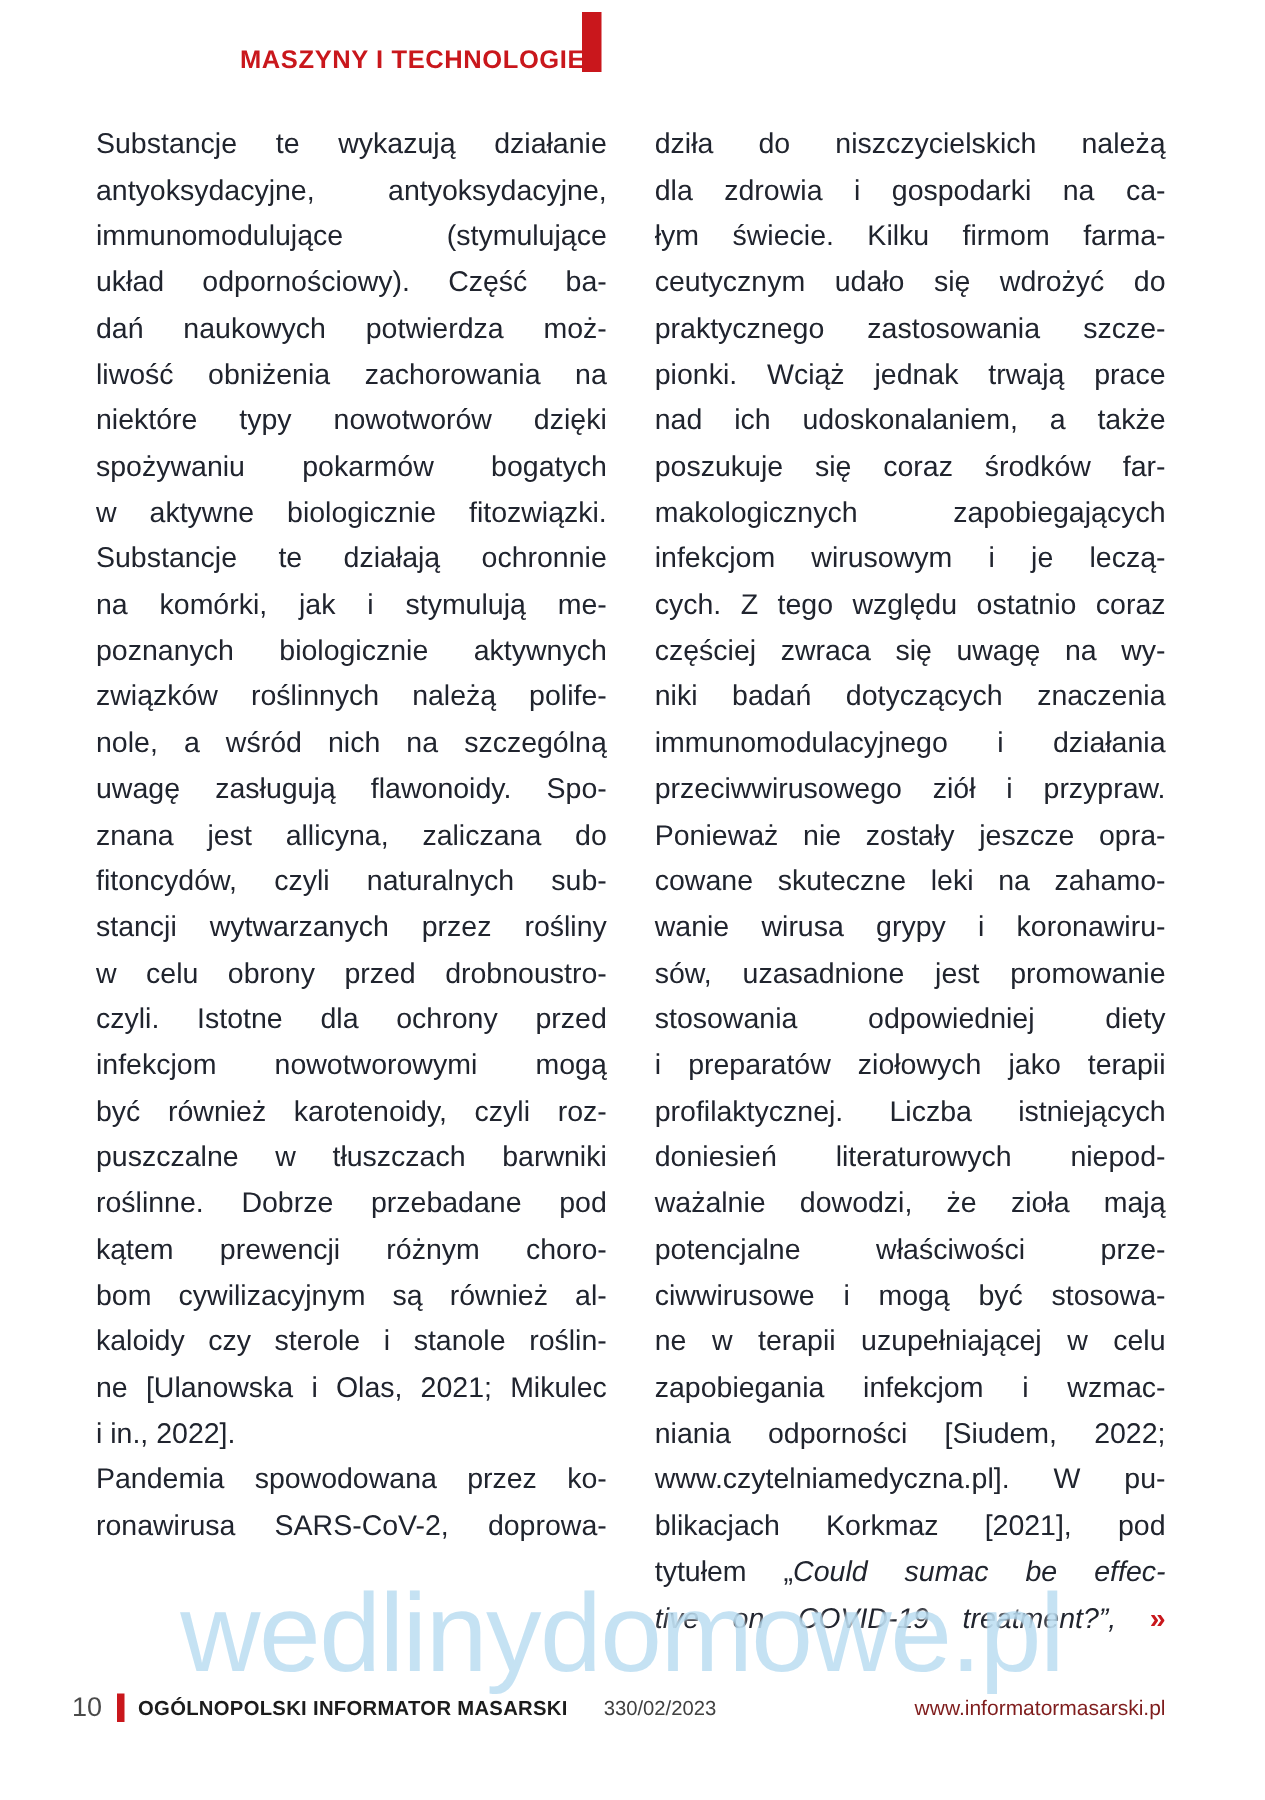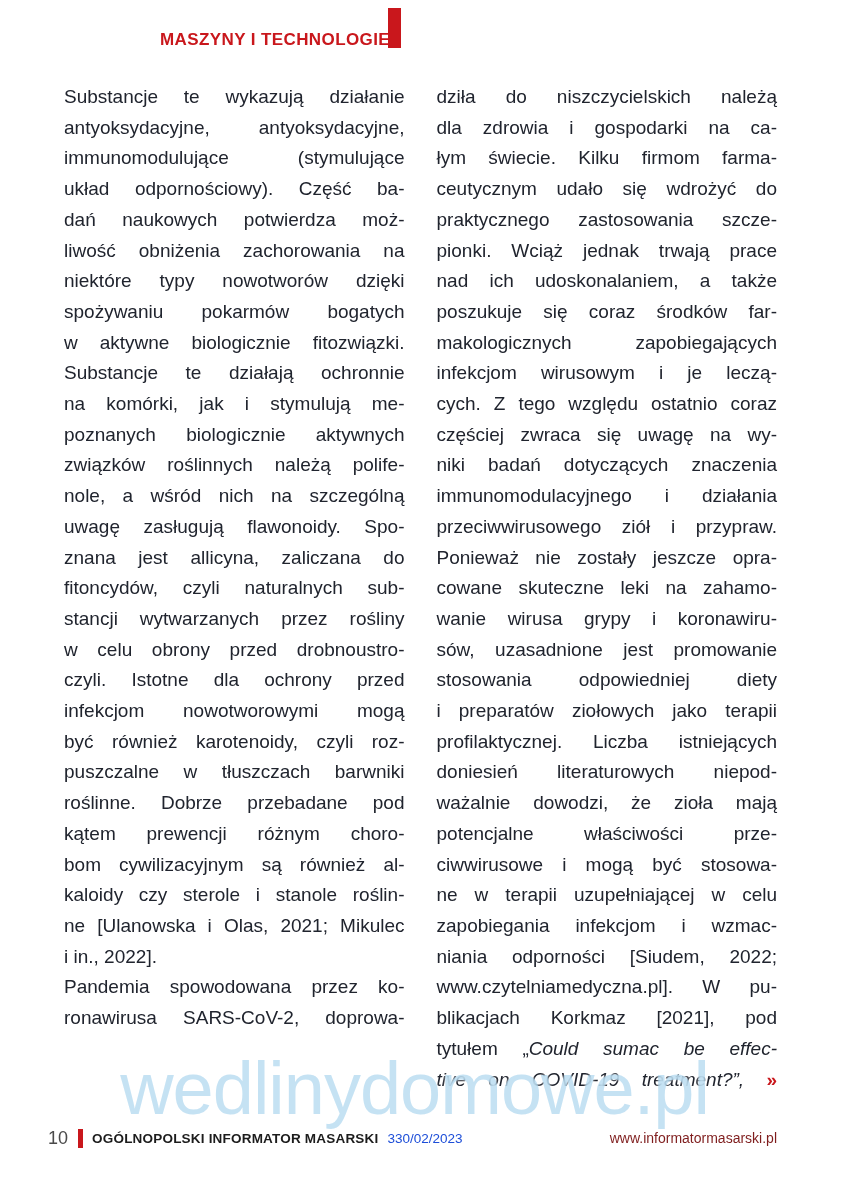--- a/index.html
+++ b/index.html
@@ -59,21 +59,21 @@
   }
   .page-number { font-size: 18px; color: #4a4a4a; }
   .footer-accent-bar {
     display: inline-block; width: 5px; height: 19px;
     background: #c9171c; margin: 0 9px 0 10px;
   }
   .magazine-title {
     font-size: 13.5px; font-weight: bold; color: #1c1c1c;
     letter-spacing: 0.2px;
   }
-  .issue-number { font-size: 13.5px; color: #1d4ed8; margin-left: 9px; }
+  .issue-number { font-size: 13.5px; color: #404040; margin-left: 24px; }
   .website-url { margin-left: auto; font-size: 14px; color: #7f1d1d; }
 </style>
 </head>
 <body>
 
 <div class="page">
 
   <div class="header">
     <div class="section-title">MASZYNY I TECHNOLOGIE</div>
     <div class="header-accent-bar"></div>

